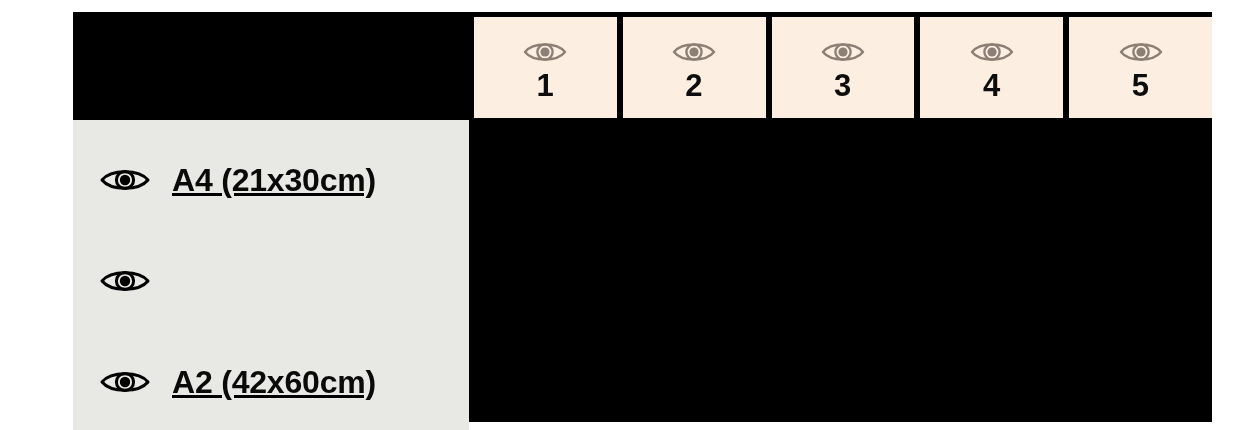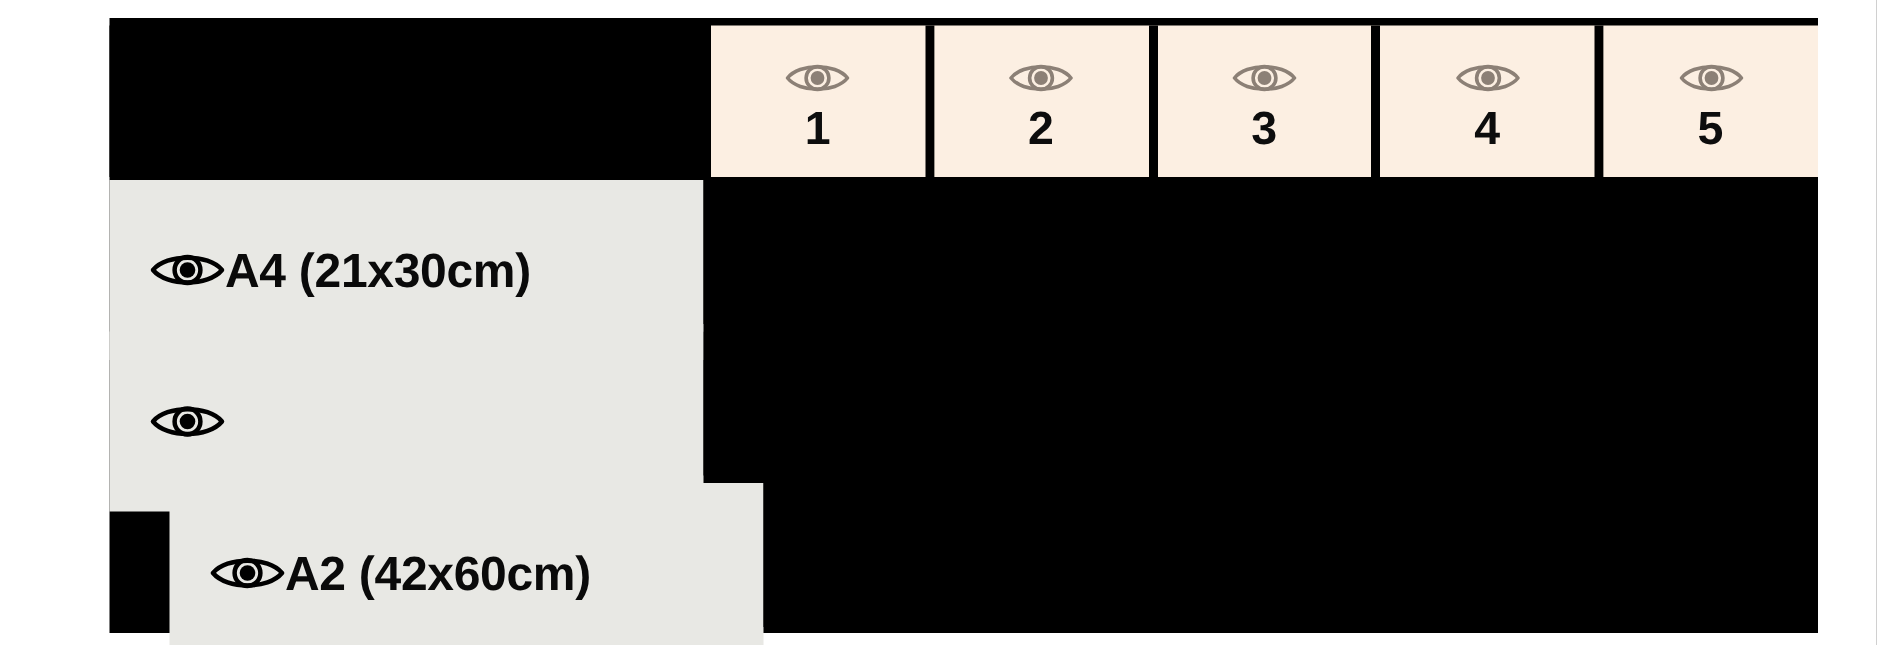--- a/index.html
+++ b/index.html
@@ -101,32 +101,33 @@
   }
 
   .body-row {
     position: relative;
     height: 96px;
     display: flex;
     margin-bottom: 5px;
   }
   .body-row:last-child {
     margin-bottom: 0;
-    margin-left: 40px;
   }
 
   .row-label {
     width: 396px;
     flex: 0 0 396px;
     height: 120px;
     background: #e8e8e4;
     display: flex;
     align-items: center;
     box-sizing: border-box;
     padding-left: 27px;
+    gap: 22px;
+    text-decoration: underline;
   }
 
   .row-label .eye-wrap {
     display: flex;
     align-items: center;
     justify-content: center;
     flex: 0 0 auto;
   }
 
   .row-label .row-text {

